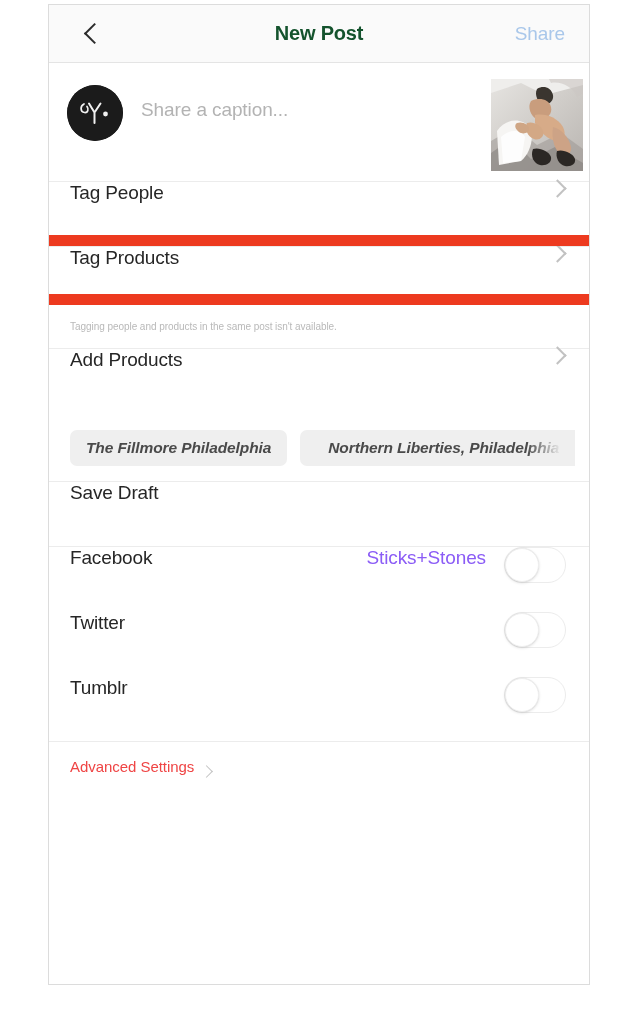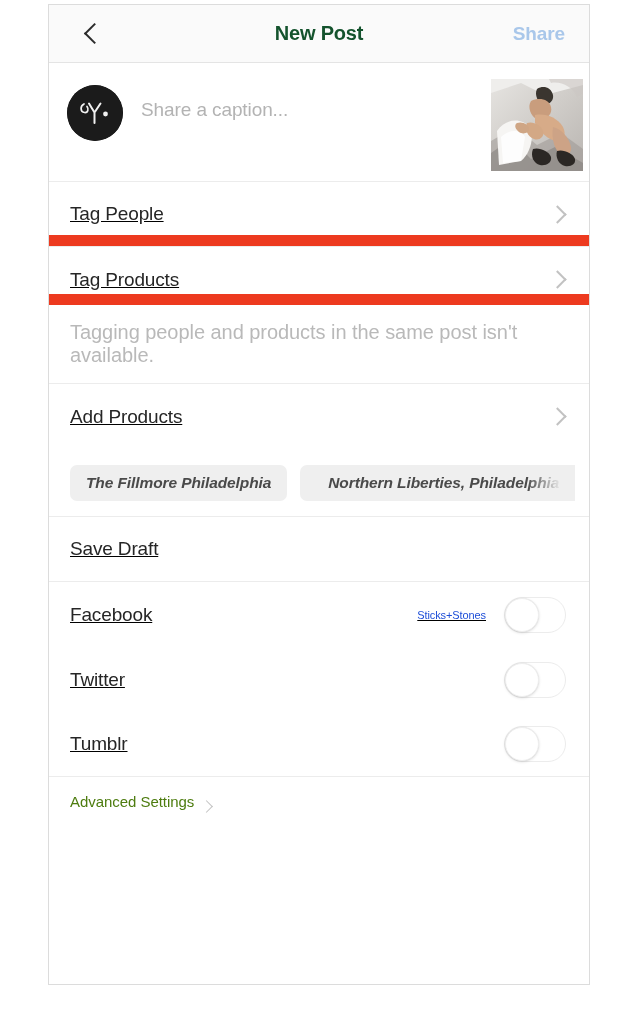--- a/index.html
+++ b/index.html
@@ -70,21 +70,21 @@
     color: #14532d;
     letter-spacing: -0.2px;
   }
   .nav-share {
     position: absolute;
     right: 24px;
     top: 0;
     height: 57px;
     line-height: 57px;
     font-size: 19px;
-    font-weight: bold;
+    font-weight: normal;
     color: #a9c7ea;
     letter-spacing: -0.1px;
   }
 
   
   .caption-row {
     position: relative;
     height: 119px;
     background: #ffffff;
     border-bottom: 1px solid #ececec;
@@ -120,24 +120,23 @@
   }
   .thumb svg { display: block; }
 
   
   .row {
     position: relative;
     height: 65px;
     background: #ffffff;
     box-sizing: border-box;
     display: flex;
-    align-items: center;
+    align-items: flex-start;
     padding-left: 21px;
     padding-right: 21px;
-    text-decoration: underline;
   }
   .row-sep { border-bottom: 1px solid #ececec; }
   .row-label {
     font-size: 19px;
     color: #262626;
     letter-spacing: -0.15px;
   }
   .row-spacer { flex: 1 1 auto; }
   .chev-right {
     width: 11px;
@@ -158,21 +157,21 @@
     border: 11px solid #ed3a1f;
     box-sizing: border-box;
     pointer-events: none;
   }
 
   
   .note {
     position: relative;
     background: #ffffff;
     padding: 9px 21px 16px 21px;
-    font-size: 20px;
+    font-size: 10px;
     color: #b9b9b9;
     letter-spacing: -0.05px;
     border-bottom: 1px solid #ececec;
   }
 
   
   .chips {
     position: relative;
     background: #ffffff;
     height: 67px;
@@ -225,33 +224,33 @@
     top: 0px;
     width: 34px;
     height: 34px;
     border-radius: 50%;
     background: #ffffff;
     border: 1px solid #efefef;
     box-sizing: border-box;
     box-shadow: 0 1px 3px rgba(0,0,0,0.13), 0 0 1px rgba(0,0,0,0.10);
   }
   .toggle-sublabel {
-    font-size: 11px;
-    color: #1d4ed8;
+    font-size: 19px;
+    color: #8b5cf6;
     margin-right: 18px;
     letter-spacing: -0.1px;
   }
 
   
   .advanced {
     position: relative;
     background: #ffffff;
     padding: 16px 21px 0 21px;
     font-size: 15px;
-    color: #4d7c0f;
+    color: #ef4444;
     display: flex;
     align-items: flex-end;
     gap: 8px;
     letter-spacing: -0.05px;
   }
   .chev-right-sm {
     width: 8px;
     height: 8px;
     border-top: 1.8px solid #c2c2c2;
     border-right: 1.8px solid #c2c2c2;

